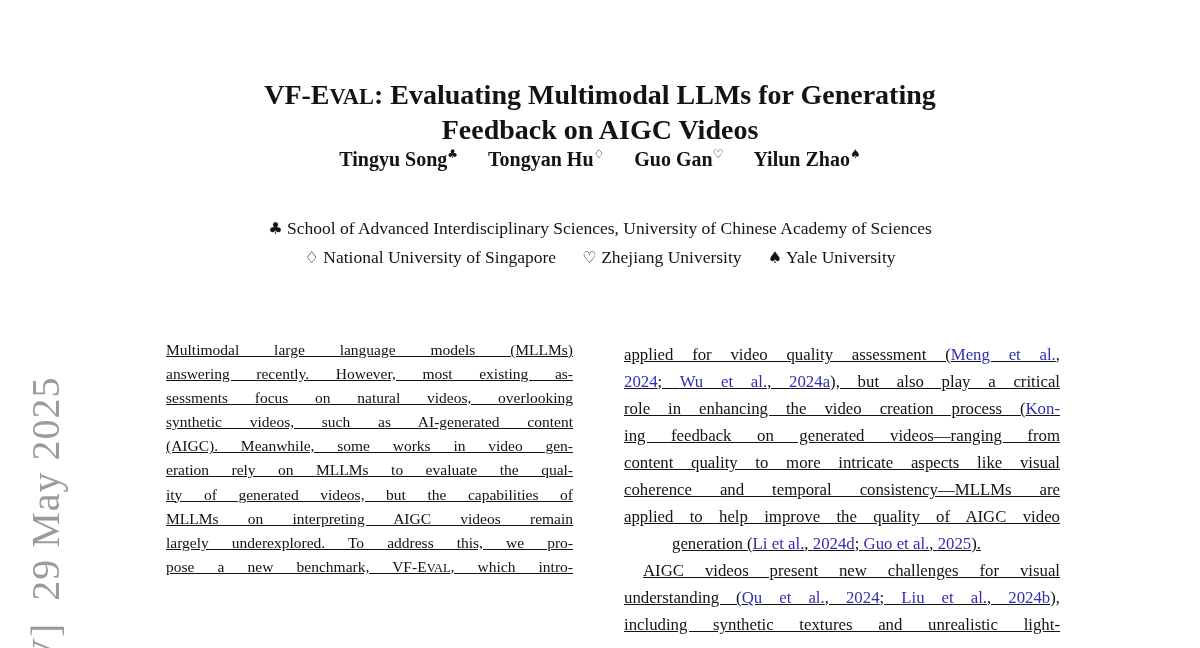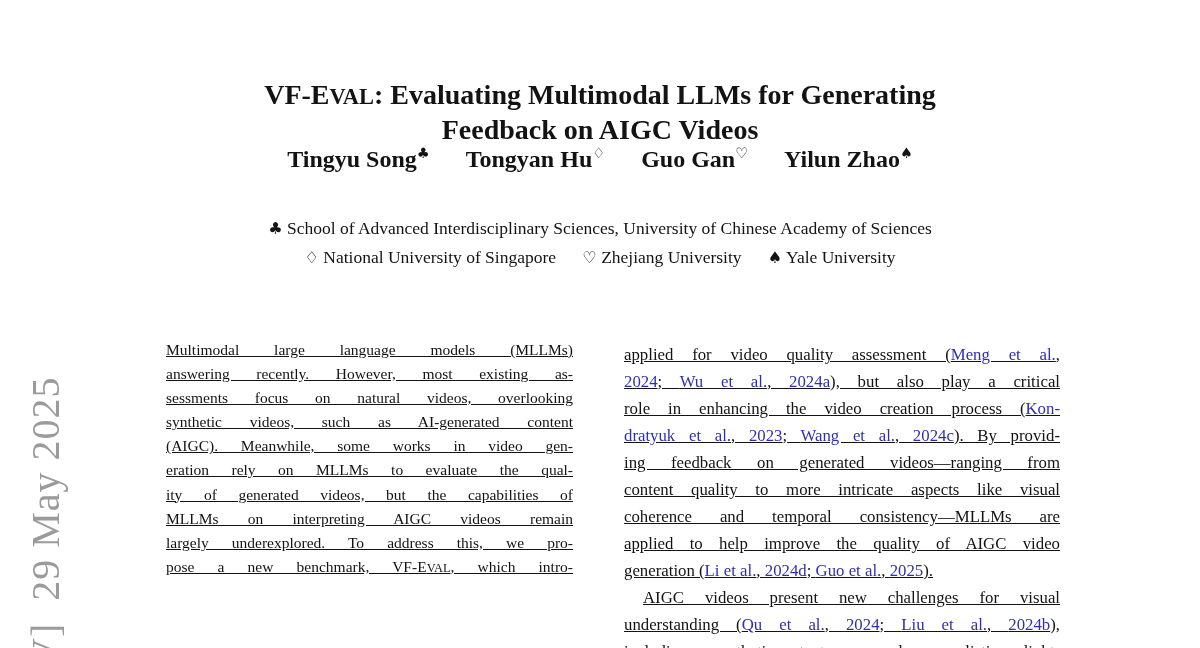--- a/index.html
+++ b/index.html
@@ -28,42 +28,42 @@
     color:var(--wm);
     white-space:pre;
     letter-spacing:1px;
   }
   .title-block{
     position:absolute;top:48px;left:0;width:1200px;
     text-align:center;font-weight:bold;font-size:28px;line-height:33px;margin-top:30px;
   }
   .authors-line{
     position:absolute;top:145px;left:0;width:1200px;
-    text-align:center;font-weight:bold;font-size:24px;line-height:28px;
+    text-align:center;font-weight:bold;font-size:20px;line-height:28px;
   }
   .affil-block{
     position:absolute;top:214px;left:0;width:1200px;
     text-align:center;font-size:17.5px;line-height:28px;
   }
   .left-col{position:absolute;left:166px;top:338px;width:407px;}
   .abstract-heading{
     text-align:center;font-weight:bold;font-size:20px;line-height:24px;
     margin-bottom:19px;
   }
   .abstract-lines{font-size:15.5px;}
   .abstract-lines .tline{height:24.1px;line-height:24.1px;}
   .right-col{position:absolute;left:624px;top:341px;width:436px;font-size:16.8px;}
   .right-col .tline{height:27px;line-height:27px;}
   .tline{
     text-align:justify;
     text-align-last:justify;
     text-decoration:underline;
     -moz-text-align-last:justify;
   }
-  .tline.pl{text-align-last:left;-moz-text-align-last:left;}
+  .tline.pl{text-align-last:left;margin-left:48px;-moz-text-align-last:left;}
   .cite{color:var(--cite);}
   .sc{font-size:0.8em;}
   .sup{vertical-align:super;font-size:0.6em;font-family:"DejaVu Sans",sans-serif;line-height:0;}
   .sym{font-family:"DejaVu Sans",sans-serif;font-size:0.92em;}
   .gap{white-space:pre;}
   .ind{display:inline-block;width:19px;}
 </style>
 </head>
 <body>
 
@@ -96,21 +96,20 @@
         <div class="tline"><span>largely underexplored. To address this, we pro-</span></div>
         <div class="tline"><span>pose a new benchmark, VF-E</span><span class="sc">VAL</span><span>, which intro-</span></div>
         <div class="tline"></div>
       </div>
   </div>
 
   <div class="right-col">
       <div class="tline"><span>applied for video quality assessment (</span><span class="cite">Meng et al.</span><span>,</span></div>
       <div class="tline"><span class="cite">2024</span><span>; </span><span class="cite">Wu et al.</span><span>, </span><span class="cite">2024a</span><span>), but also play a critical</span></div>
       <div class="tline"><span>role in enhancing the video creation process (</span><span class="cite">Kon-</span></div>
-      <div class="tline"><span class="cite">dratyuk et al.</span><span>, </span><span class="cite">2023</span><span>; </span><span class="cite">Wang et al.</span><span>, </span><span class="cite">2024c</span><span>). By provid-</span></div>
       <div class="tline"><span>ing feedback on generated videos—ranging from</span></div>
       <div class="tline"><span>content quality to more intricate aspects like visual</span></div>
       <div class="tline"><span>coherence and temporal consistency—MLLMs are</span></div>
       <div class="tline"><span>applied to help improve the quality of AIGC video</span></div>
       <div class="tline pl"><span>generation (</span><span class="cite">Li et al.</span><span>, </span><span class="cite">2024d</span><span>; </span><span class="cite">Guo et al.</span><span>, </span><span class="cite">2025</span><span>).</span></div>
       <div class="tline"><span class="ind"></span><span>AIGC videos present new challenges for visual</span></div>
       <div class="tline"><span>understanding (</span><span class="cite">Qu et al.</span><span>, </span><span class="cite">2024</span><span>; </span><span class="cite">Liu et al.</span><span>, </span><span class="cite">2024b</span><span>),</span></div>
       <div class="tline"><span>including synthetic textures and unrealistic light-</span></div>
     </div>
 

